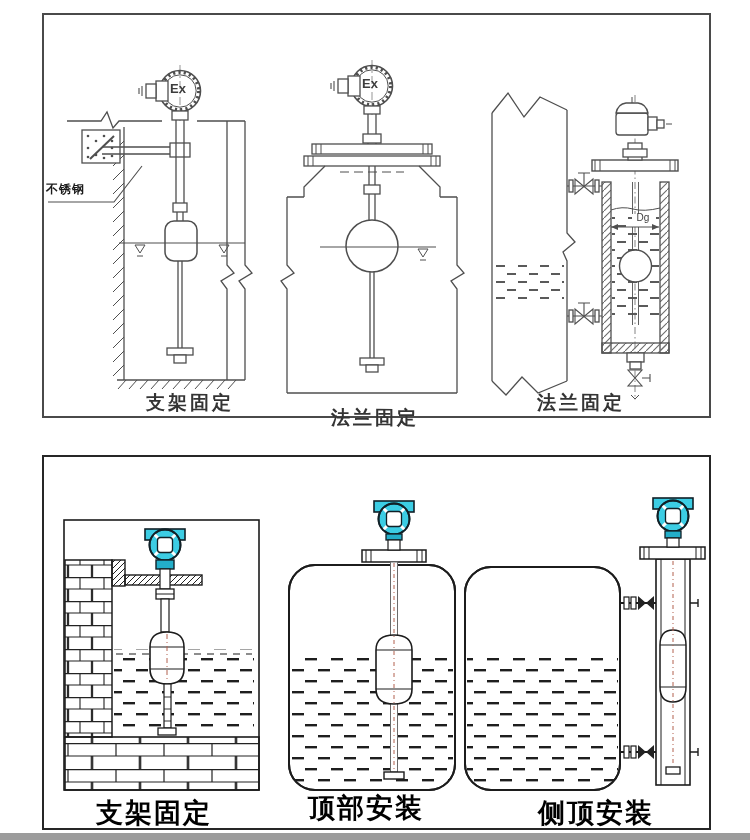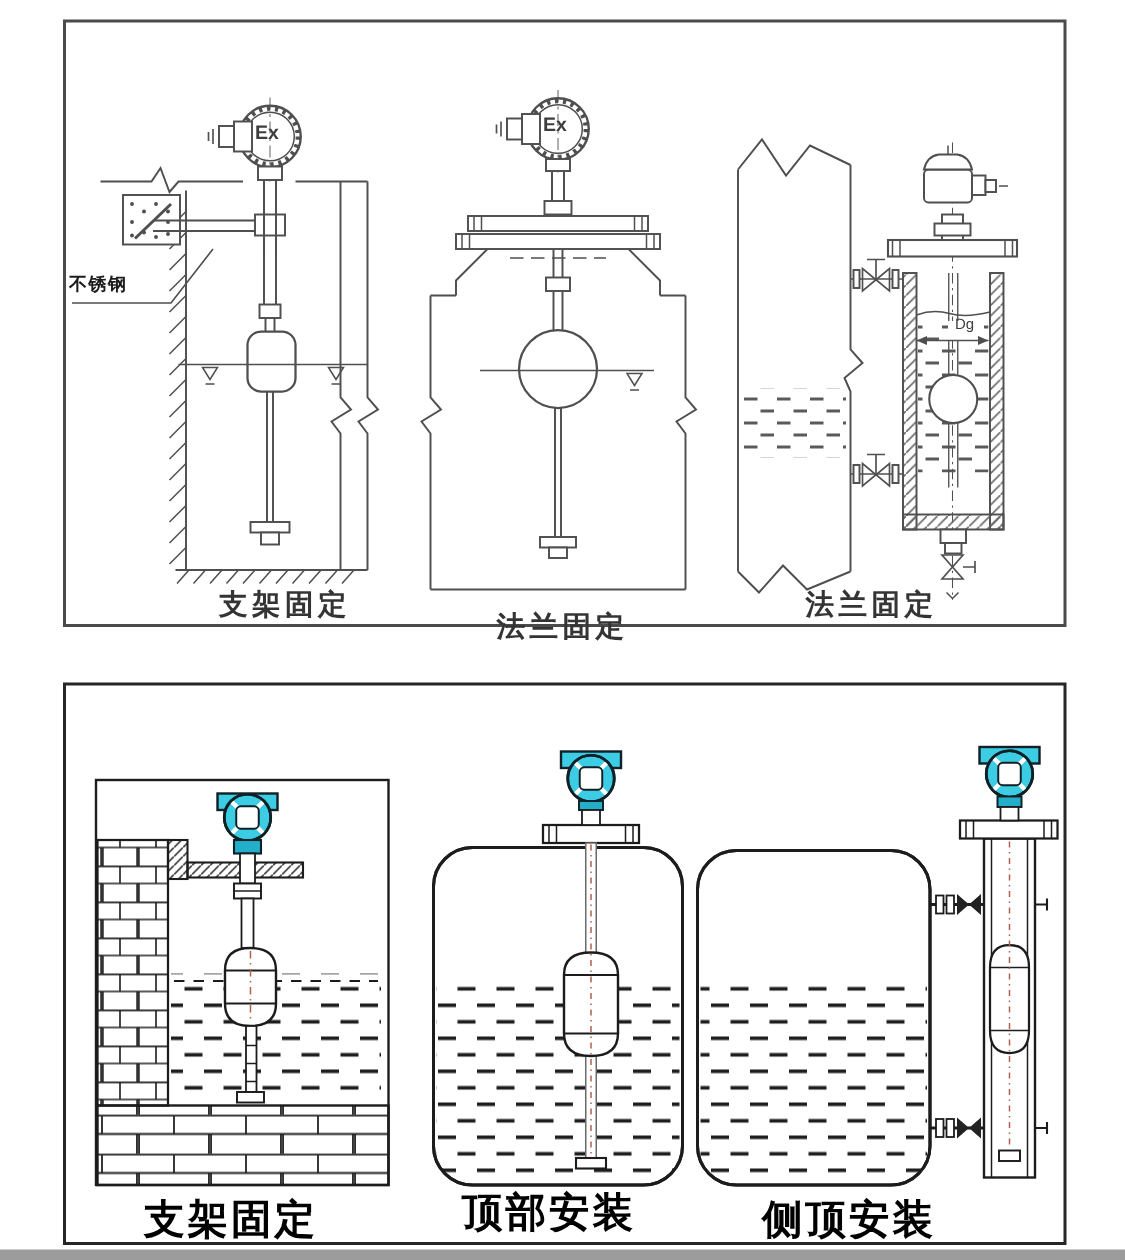--- a/index.html
+++ b/index.html
@@ -348,15 +348,15 @@
 <div class="overlay ex-label" style="left:370px;top:83px;">Ex</div>
 <div class="overlay dg-label" style="left:643px;top:217px;text-align:center;">Dg</div>
 <div class="overlay ss-label" style="left:46px;top:181px;">不锈钢</div>
 
 <div class="overlay cap-top" style="left:190px;top:390px;">支架固定</div>
 <div class="overlay cap-top" style="left:375px;top:390px;margin-top:15px;">法兰固定</div>
 <div class="overlay cap-top" style="left:581px;top:390px;">法兰固定</div>
 
 <div class="overlay cap-bottom" style="left:154px;top:795px;">支架固定</div>
 <div class="overlay cap-bottom" style="left:366px;top:790px;">顶部安装</div>
-<div class="overlay cap-bottom" style="left:566px;top:795px;">侧顶安装</div>
+<div class="overlay cap-bottom" style="left:596px;top:795px;">侧顶安装</div>
 
 <div id="bottom-strip"></div>
 
 </body></html>

